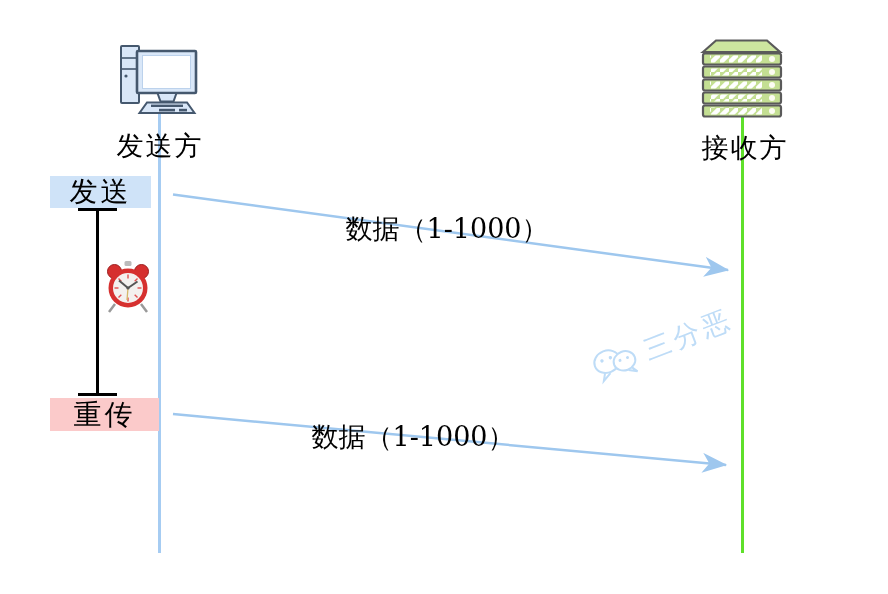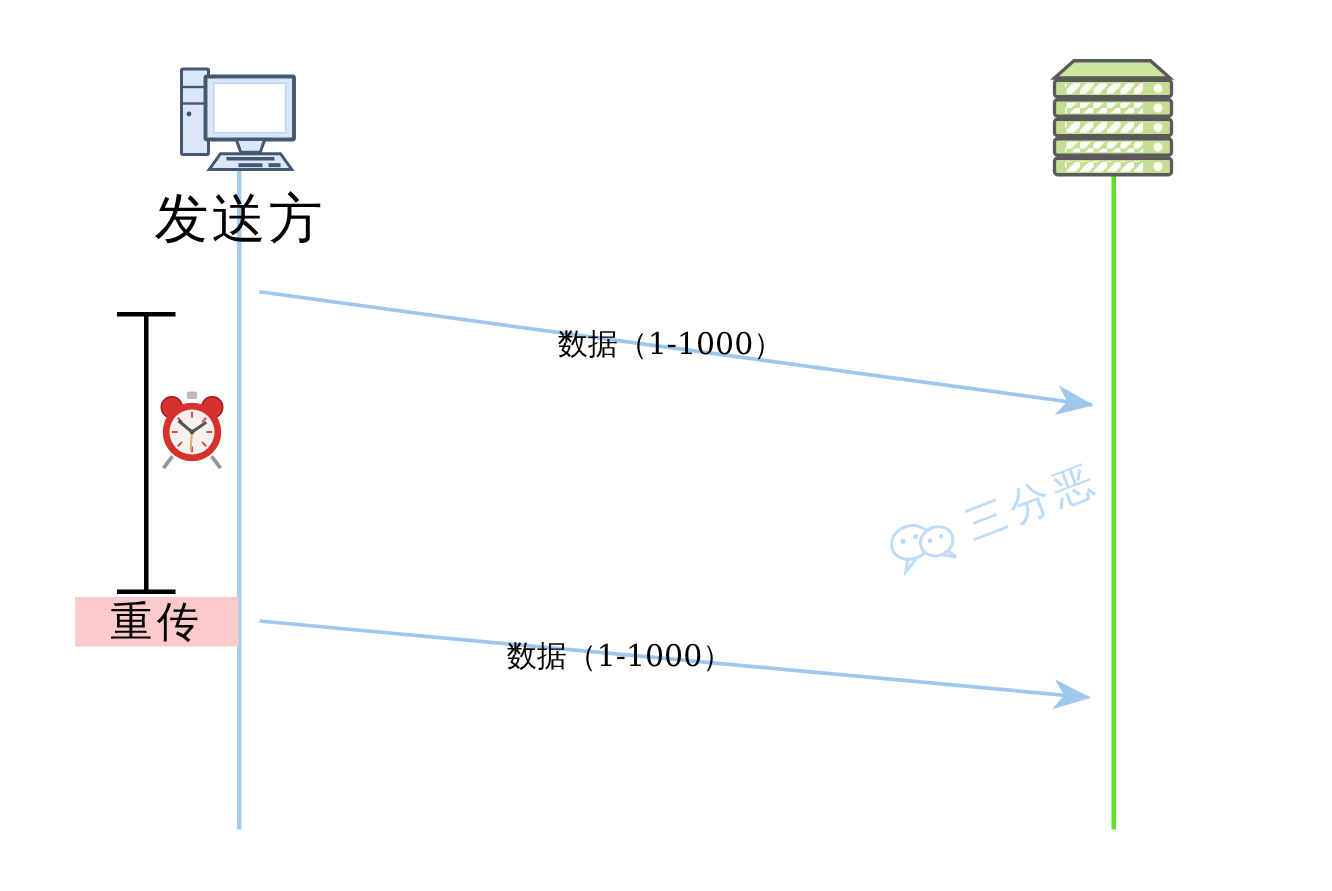--- a/index.html
+++ b/index.html
@@ -1,23 +1,23 @@
 <!DOCTYPE html>
 <html style="--text: #000000; --bracket: #000000; --sender-lifeline: #a6ccf2; --receiver-lifeline: #5fe02a; --arrow: #9ec7ee; --send-label-bg: #cfe3f8; --retransmit-label-bg: #fbcaca; --watermark: #bedcf7; --computer-icon-fill: #d9e7f8; --computer-icon-stroke: #45586e; --server-fill: #c4df93; --server-top-fill: #cde69f; --server-stroke: #5a5a5a; --clock-red: #d6302f;"><head>
 <meta charset="utf-8">
 <style>
   html,body{margin:0;padding:0;background:#fff;}
   #canvas{position:relative;width:888px;height:594px;background:#fff;overflow:hidden;
           font-family:"DejaVu Serif","Liberation Serif",serif;color:var(--text,#000);}
   #diagram-svg{position:absolute;left:0;top:0;}
   .label{position:absolute;display:flex;align-items:center;justify-content:center;
          font-family:"DejaVu Serif","Liberation Serif",serif;}
-  .participant-name{font-size:36px;letter-spacing:2px;}
+  .participant-name{font-size:27px;letter-spacing:2px;}
   .step-label{font-size:28px;letter-spacing:3px;}
-  .msg-label{font-size:20px;}
+  .msg-label{font-size:27px;}
   .sender-line{stroke:var(--sender-lifeline,#a6ccf2);stroke-width:3;}
   .receiver-line{stroke:var(--receiver-lifeline,#5fe02a);stroke-width:3;}
   .arrow-line{stroke:var(--arrow,#9ec7ee);stroke-width:2.5;fill:none;}
   .bracket{stroke:var(--bracket,#000);stroke-width:3;}
   .pc-part{fill:var(--computer-icon-fill,#d9e7f8);stroke:var(--computer-icon-stroke,#45586e);stroke-width:2;}
   .pc-detail{stroke:var(--computer-icon-stroke,#45586e);}
   .srv-slab{fill:var(--server-fill,#c4df93);stroke:var(--server-stroke,#5a5a5a);stroke-width:2.2;}
   .srv-top{fill:var(--server-top-fill,#cde69f);stroke:var(--server-stroke,#5a5a5a);stroke-width:2.2;}
   #send-step{background:var(--send-label-bg,#cfe3f8);left:50px;top:176px;width:101px;height:32px;}
   #retransmit-step{background:var(--retransmit-label-bg,#fbcaca);left:50px;top:398px;width:109px;height:33px;}
@@ -116,21 +116,23 @@
       <line x1="128" y1="288" x2="127" y2="300" stroke="#d4b86a" stroke-width="1.3"></line>
       <circle cx="128" cy="288" r="1.6" fill="#555555"></circle>
     </g>
 
     <line class="arrow-line" x1="173" y1="194.5" x2="728" y2="270" marker-end="url(#arrowhead)"></line>
     <line class="arrow-line" x1="173" y1="414" x2="726" y2="465" marker-end="url(#arrowhead)"></line>
   </svg>
 
   <div class="label participant-name" style="left:90px;top:126px;width:140px;height:40px;">发送方</div>
 
+  <div class="label participant-name" style="left:675px;top:128px;width:140px;height:40px;">接收方</div>
 
+  <div id="send-step" class="label step-label">发送</div>
 
   <div id="retransmit-step" class="label step-label">重传</div>
 
   <div class="label msg-label" style="left:307px;top:211px;width:280px;height:36px;">数据（1-1000）</div>
 
   <div class="label msg-label" style="left:273px;top:419px;width:280px;height:36px;">数据（1-1000）</div>
 
   <div id="watermark">
     <svg width="48" height="40" viewBox="0 0 48 40">
       <g fill="none" stroke="var(--watermark,#bedcf7)" stroke-width="2">

